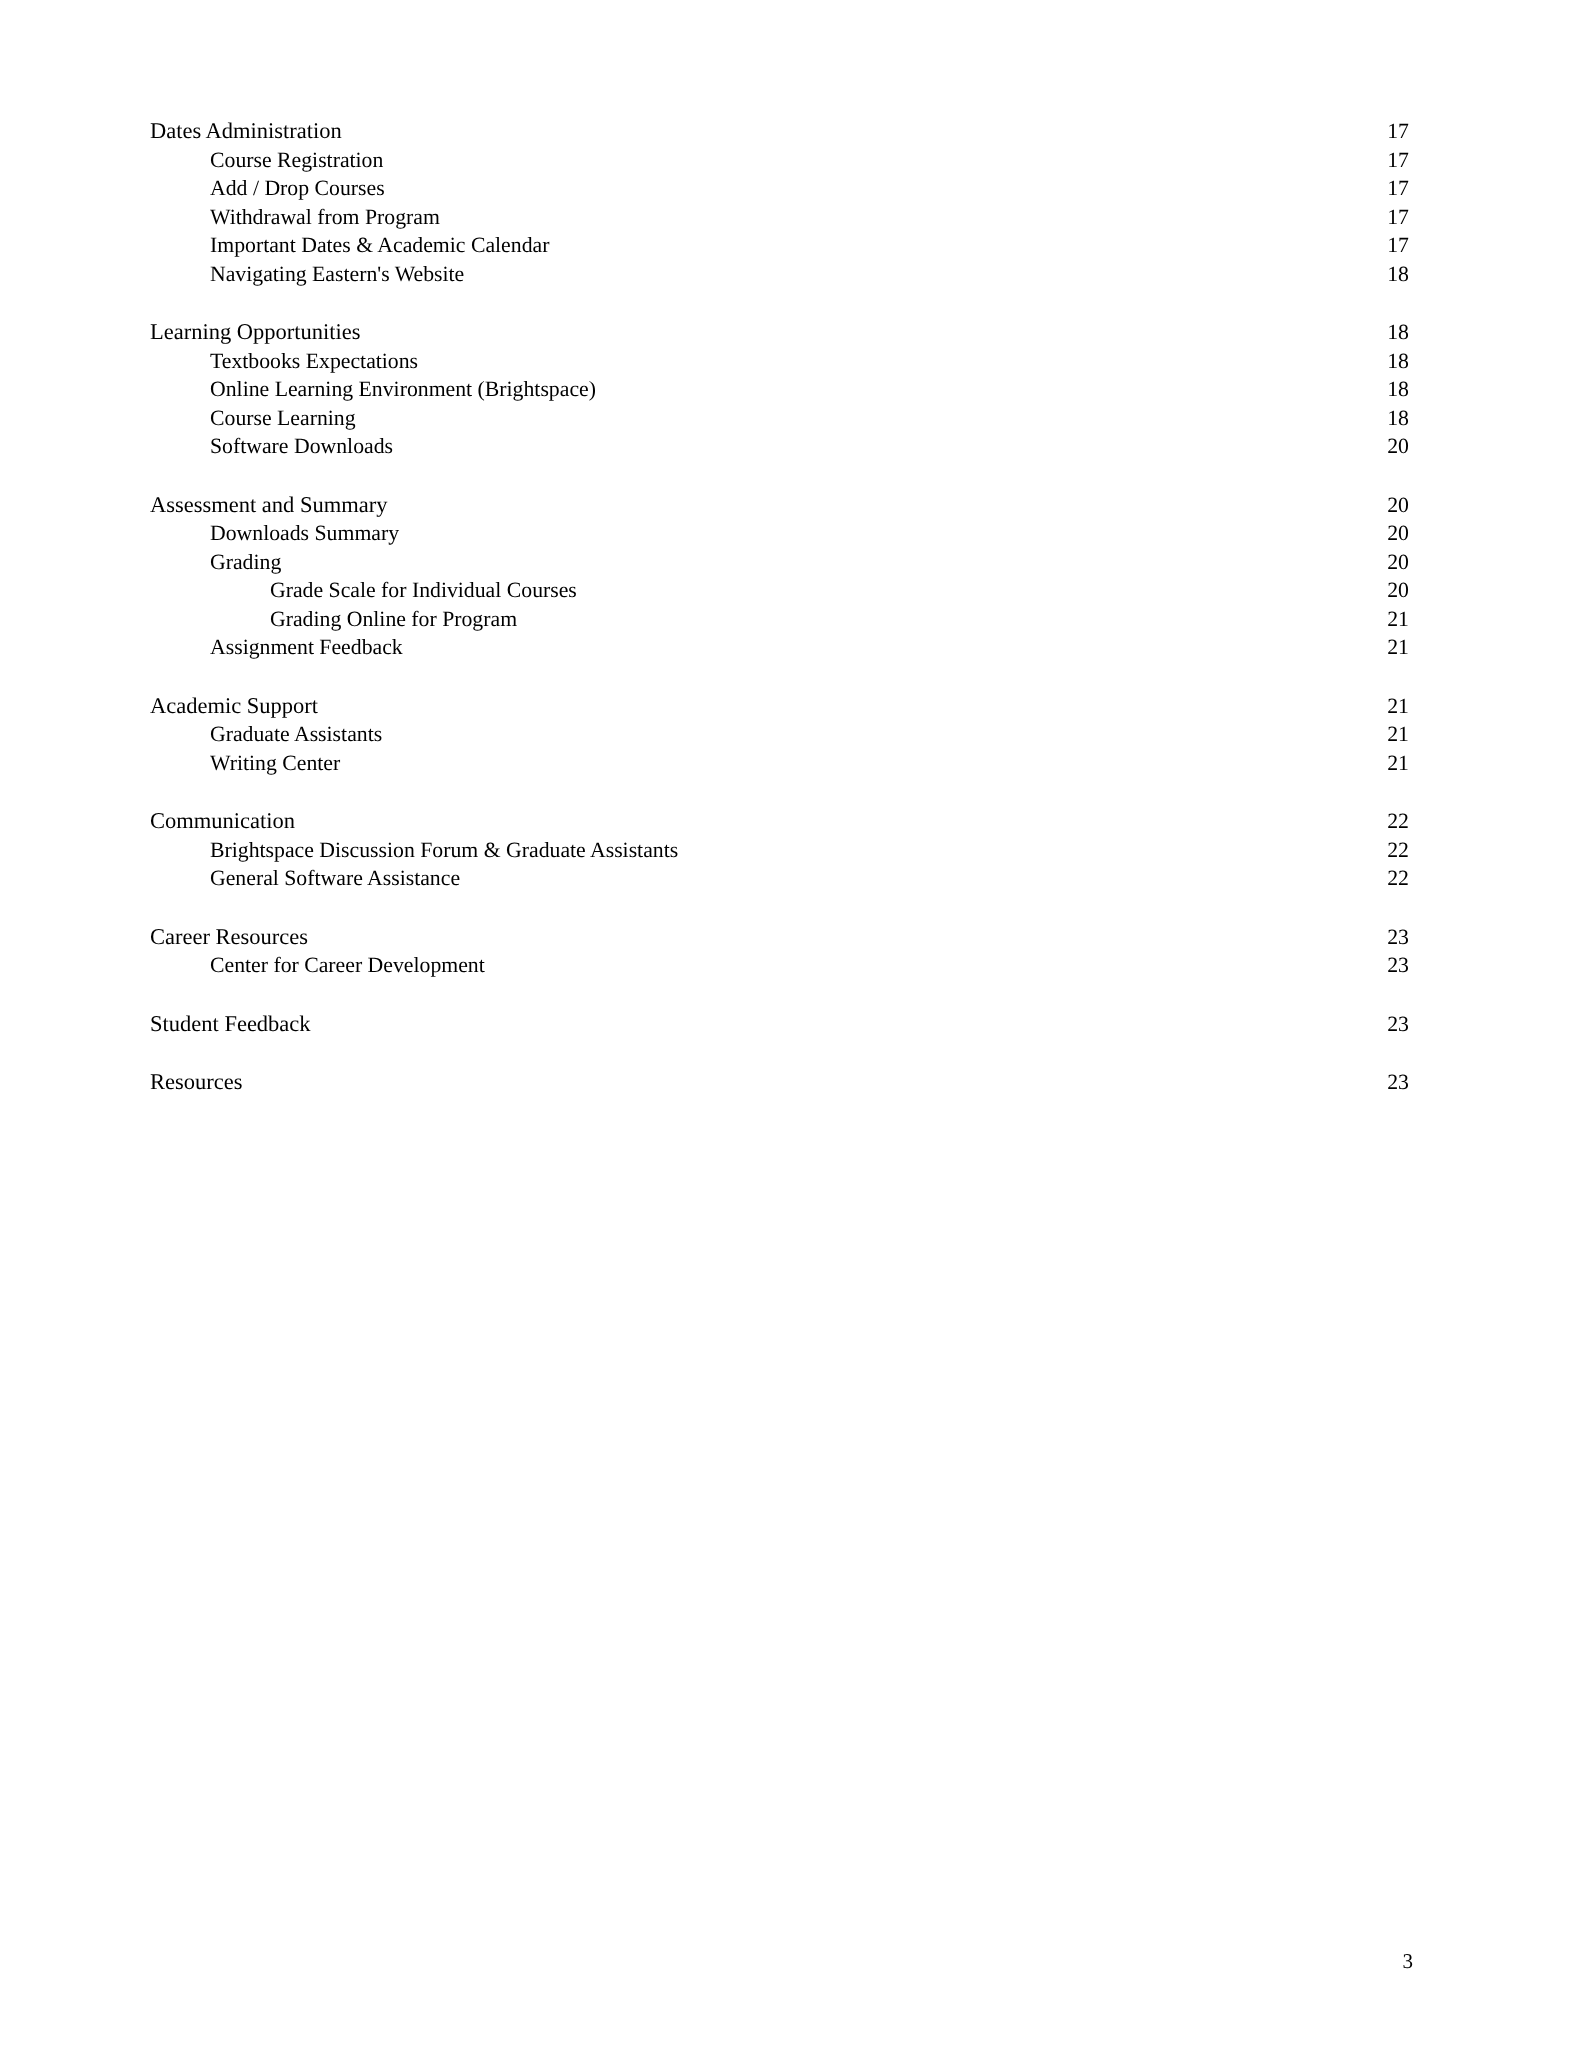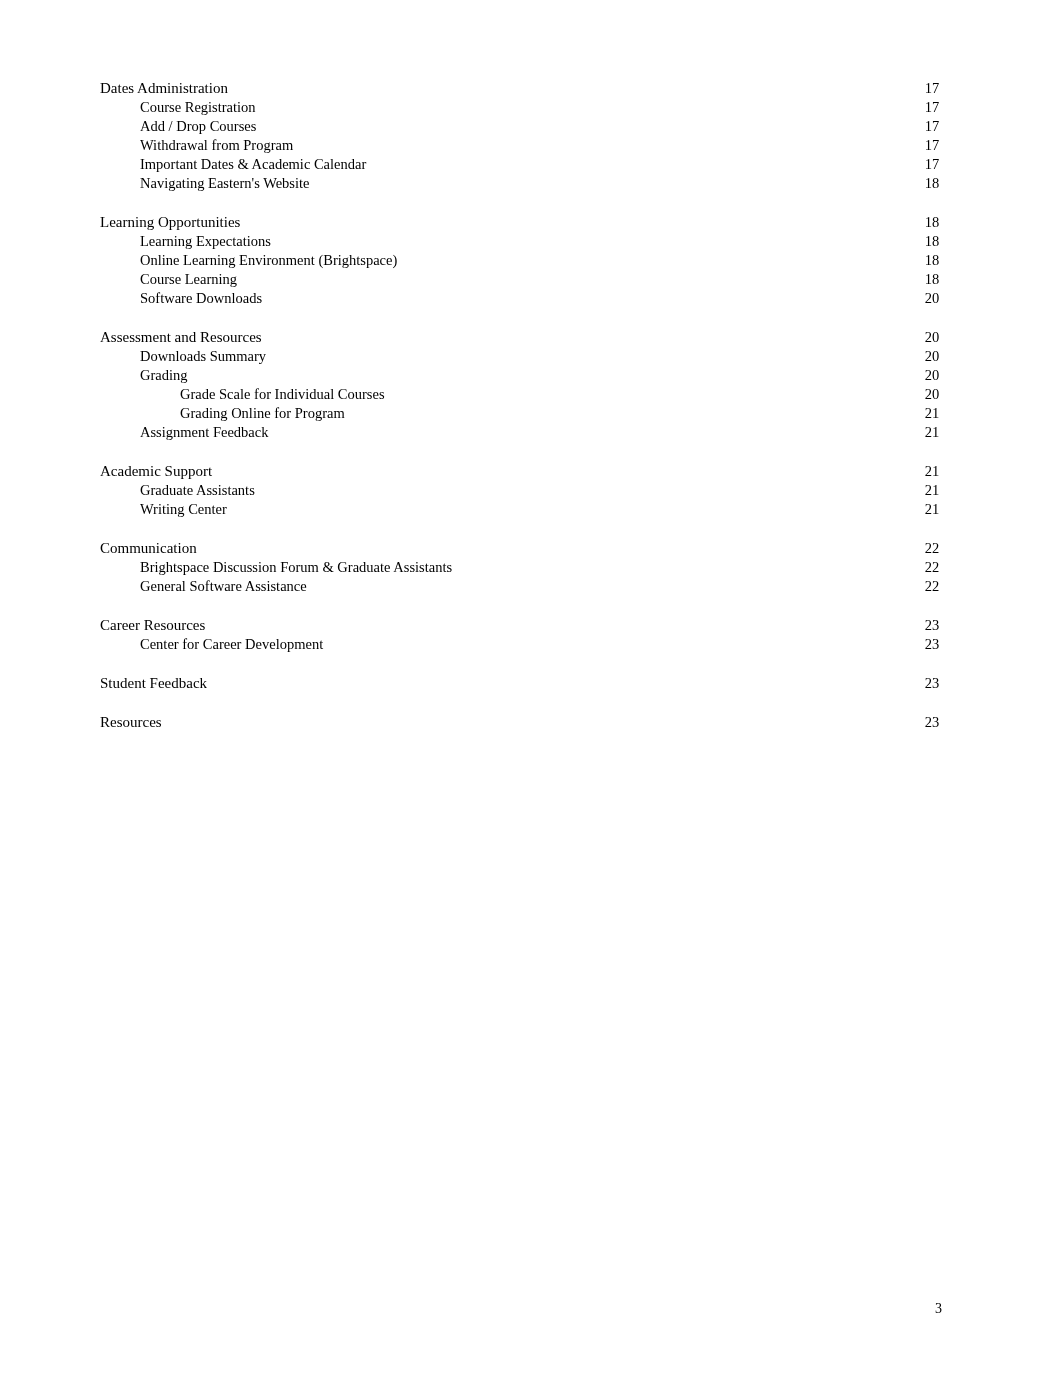--- a/index.html
+++ b/index.html
@@ -97,40 +97,40 @@
       <span class="toc-page">18</span>
     </div>
   </div>
 
   <div class="toc-section">
     <div class="toc-row">
       <span class="toc-label-main">Learning Opportunities</span>
       <span class="toc-page">18</span>
     </div>
     <div class="toc-row toc-row-sub1">
-      <span class="toc-label">Learning Expectations</span>
+      <span class="toc-label">Textbooks Expectations</span>
       <span class="toc-page">18</span>
     </div>
     <div class="toc-row toc-row-sub1">
       <span class="toc-label">Online Learning Environment (Brightspace)</span>
       <span class="toc-page">18</span>
     </div>
     <div class="toc-row toc-row-sub1">
       <span class="toc-label">Course Learning</span>
       <span class="toc-page">18</span>
     </div>
     <div class="toc-row toc-row-sub1">
       <span class="toc-label">Software Downloads</span>
       <span class="toc-page">20</span>
     </div>
   </div>
 
   <div class="toc-section">
     <div class="toc-row">
-      <span class="toc-label-main">Assessment and Resources</span>
+      <span class="toc-label-main">Assessment and Summary</span>
       <span class="toc-page">20</span>
     </div>
     <div class="toc-row toc-row-sub1">
       <span class="toc-label">Downloads Summary</span>
       <span class="toc-page">20</span>
     </div>
     <div class="toc-row toc-row-sub1">
       <span class="toc-label">Grading</span>
       <span class="toc-page">20</span>
     </div>

